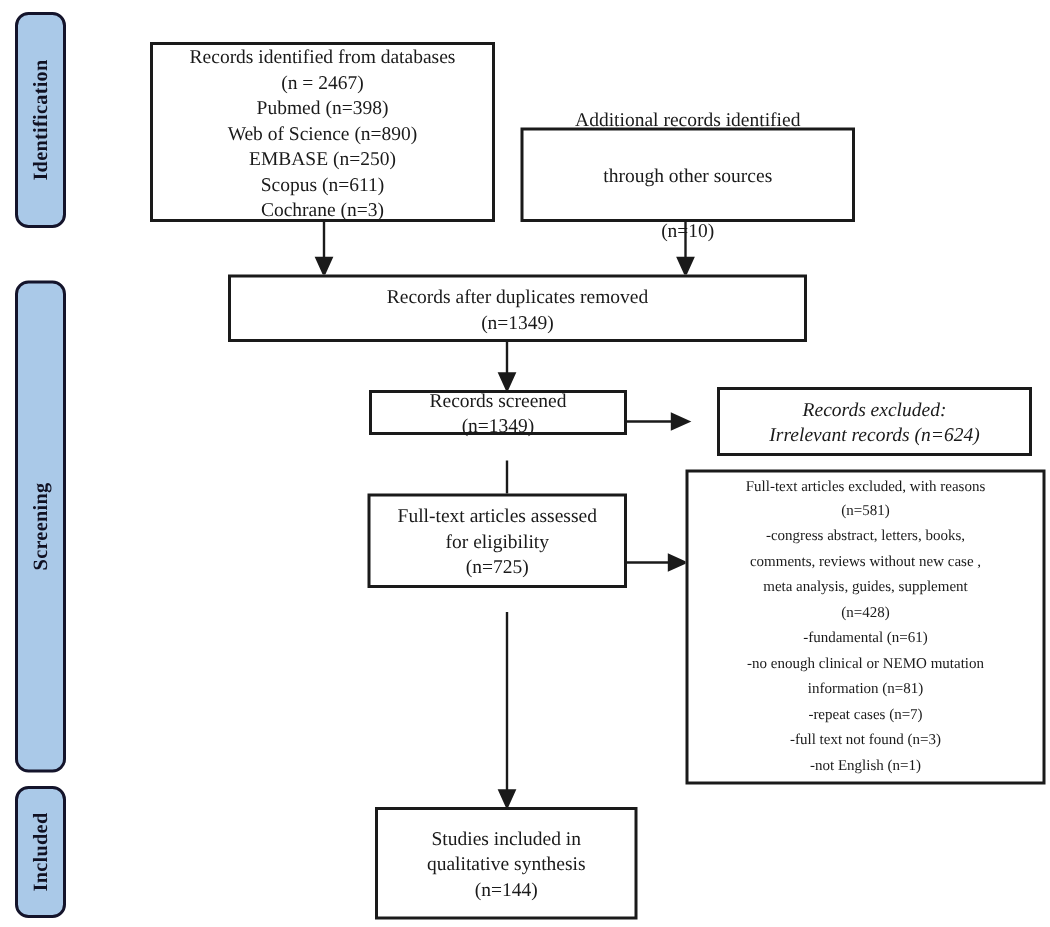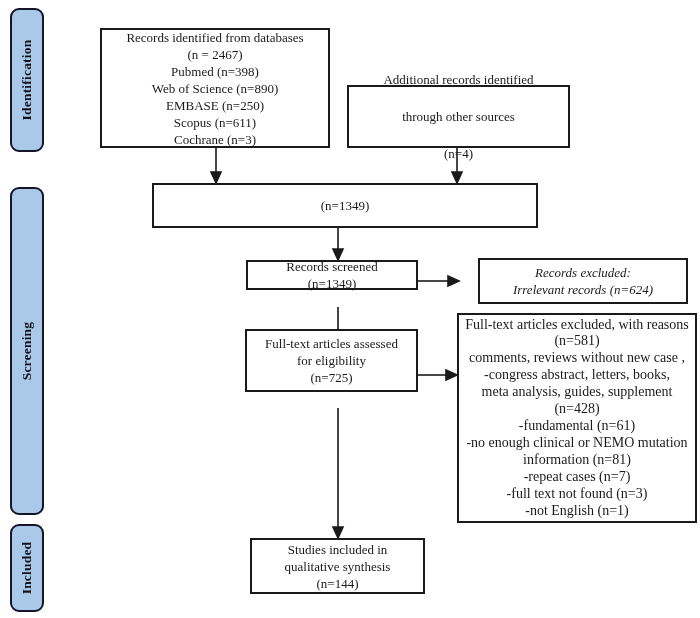--- a/index.html
+++ b/index.html
@@ -65,22 +65,22 @@
   #stage-identification { left: 10px; top: 8px;   width: 34px; height: 144px; }
   #stage-screening      { left: 10px; top: 187px; width: 34px; height: 328px; }
   #stage-included       { left: 10px; top: 524px; width: 34px; height: 88px;  }
 
   #box-databases         { left: 100px; top: 28px;  width: 230px; height: 120px; }
   #box-additional        { left: 347px; top: 85px;  width: 223px; height: 63px; gap: 20px;  }
   #box-duplicates        { left: 152px; top: 183px; width: 386px; height: 45px;  }
   #box-screened          { left: 246px; top: 260px; width: 172px; height: 30px;  }
   #box-records-excluded  { left: 478px; top: 258px; width: 210px; height: 46px; font-style: italic;  }
   #box-fulltext          { left: 245px; top: 329px; width: 173px; height: 63px;  }
-  #box-fulltext-excluded { left: 457px; top: 313px; width: 240px; height: 210px; font-size: 14px; line-height: 16.9px; }
-  #box-included          { left: 250px; top: 538px; width: 175px; height: 56px;  }
+  #box-fulltext-excluded { left: 457px; top: 313px; width: 240px; height: 210px; font-size: 10px; line-height: 16.9px; }
+  #box-included          { left: 250px; top: 538px; width: 175px; height: 75px;  }
 </style>
 </head>
 <body>
 
 <div class="canvas">
 
   <svg class="arrows" width="700" height="618" viewBox="0 0 700 618">
     <g stroke="#1a1a1a" stroke-width="1.6" fill="#1a1a1a">
 
       <line x1="216" y1="148" x2="216" y2="174"></line>
@@ -122,24 +122,25 @@
     <span class="ln">Pubmed (n=398)</span>
     <span class="ln">Web of Science (n=890)</span>
     <span class="ln">EMBASE (n=250)</span>
     <span class="ln">Scopus (n=611)</span>
     <span class="ln">Cochrane (n=3)</span>
   </div>
 
   <div class="fbox" id="box-additional">
     <span class="ln">Additional records identified</span>
     <span class="ln">through other sources</span>
-    <span class="ln">(n=4)</span>
+    <span class="ln">(n=10)</span>
   </div>
 
   <div class="fbox" id="box-duplicates">
+    <span class="ln">Records after duplicates removed</span>
     <span class="ln">(n=1349)</span>
   </div>
 
   <div class="fbox" id="box-screened">
     <span class="ln">Records screened</span>
     <span class="ln">(n=1349)</span>
   </div>
 
   <div class="fbox" id="box-records-excluded">
     <span class="ln">Records excluded:</span>
@@ -148,22 +149,22 @@
 
   <div class="fbox" id="box-fulltext">
     <span class="ln">Full-text articles assessed</span>
     <span class="ln">for eligibility</span>
     <span class="ln">(n=725)</span>
   </div>
 
   <div class="fbox" id="box-fulltext-excluded">
     <span class="ln">Full-text articles excluded, with reasons</span>
     <span class="ln">(n=581)</span>
+    <span class="ln">-congress abstract, letters, books,</span>
     <span class="ln">comments, reviews without new case ,</span>
-    <span class="ln">-congress abstract, letters, books,</span>
     <span class="ln">meta analysis, guides, supplement</span>
     <span class="ln">(n=428)</span>
     <span class="ln">-fundamental (n=61)</span>
     <span class="ln">-no enough clinical or NEMO mutation</span>
     <span class="ln">information (n=81)</span>
     <span class="ln">-repeat cases (n=7)</span>
     <span class="ln">-full text not found (n=3)</span>
     <span class="ln">-not English (n=1)</span>
   </div>
 

